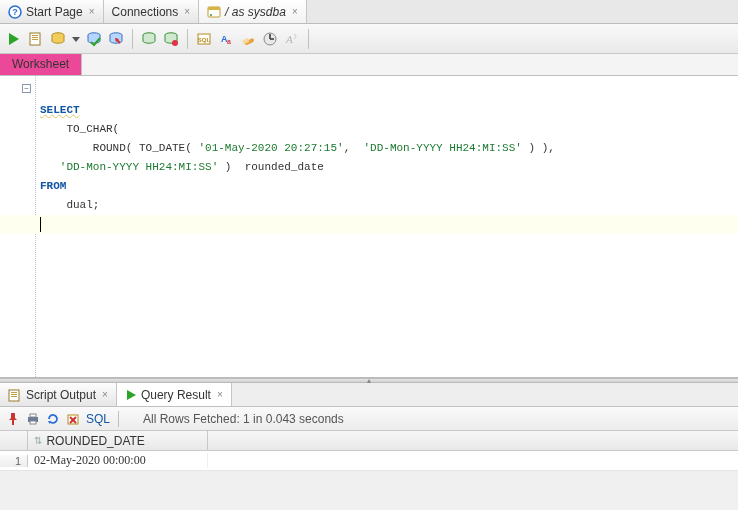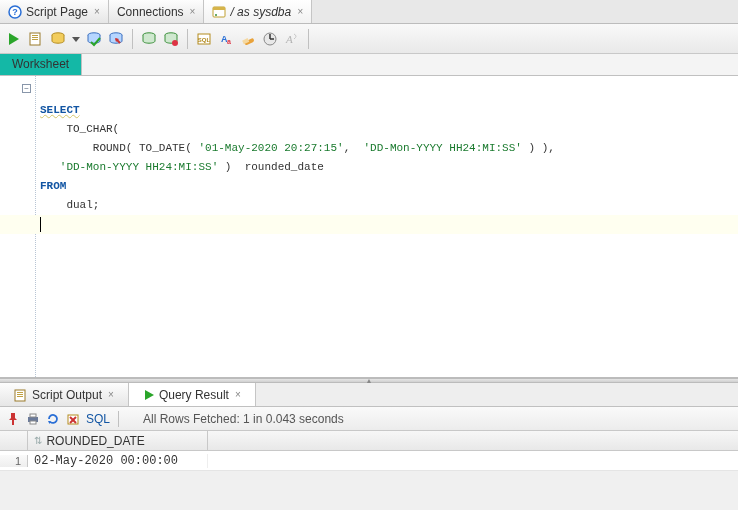--- a/index.html
+++ b/index.html
@@ -61,21 +61,21 @@
     background: #f4f4f4;
     border-bottom: 1px solid #c0c0c0;
     font-size: 12px;
   }
   .sub-tab {
     padding: 3px 12px;
     border-right: 1px solid #c0c0c0;
     cursor: pointer;
     background: linear-gradient(#fdfdfd,#eaeaea);
   }
-  .sub-tab.active { background: #14b8a6; }
+  .sub-tab.active { background: #ec4899; }
   .editor {
     background: #ffffff;
     height: 302px;
     position: relative;
     border-bottom: 1px solid #bcbcbc;
     overflow: hidden;
   }
   .gutter {
     position: absolute; left:0; top:0; bottom:0;
     width: 36px;
@@ -122,21 +122,21 @@
   }
   .splitter::after { content:"▲"; font-size:7px; color:#888; }
   .result-tabs {
     display:flex; height:24px;
     background:#eee;
     border-bottom:1px solid #c0c0c0;
     align-items:stretch;
   }
   .result-tab {
     display:flex; align-items:center; gap:4px;
-    padding: 0 14px;
+    padding: 0 8px;
     background: linear-gradient(#fdfdfd,#e6e6e6);
     border-right:1px solid #c5c5c5;
     font-size:12px;
     cursor:pointer;
   }
   .result-tab .close { color:#888; font-size:10px; margin-left:2px; }
   .result-tab.active { background:#fff;justify-content:space-between; }
   .result-toolbar {
     display:flex; align-items:center; gap:6px;
     height:24px; padding:0 6px;
@@ -169,38 +169,38 @@
     border-bottom:1px solid #e5e5e5;
   }
   .grid-row .rownum {
     width:28px; text-align:right; padding-right:6px;
     color:#666; background:linear-gradient(#fafafa,#eee);
     border-right:1px solid #c8c8c8;
     font-size:11px;
   }
   .grid-row .cell {
     width:180px; padding:0 6px;
-    font-family:Liberation Mono, monospace;
+    font-family:Liberation Serif, serif;
     font-size:12px;
     border-right:1px solid #eee;
   }
   .sql-link { color:#1255a3; cursor:pointer; }
   .status-text { color:#555;margin-left:16px; }
   .col-sort-icon { color:#9aa; font-size:10px; }
 </style>
 </head>
 <body>
 
 <div class="top-tabs">
   <div class="top-tab">
     <svg width="14" height="14" viewBox="0 0 14 14">
         <circle cx="7" cy="7" r="6" fill="#fff" stroke="#2a6fd6" stroke-width="1.5"></circle>
         <text x="7" y="10" text-anchor="middle" font-size="9" fill="#2a6fd6" font-family="Arial" font-weight="bold">?</text>
       </svg>
-    <span>Script Page</span>
+    <span>Start Page</span>
     <span class="close">×</span>
   </div>
   <div class="top-tab">
     <span>Connections</span>
     <span class="close">×</span>
   </div>
   <div class="top-tab active">
     <svg width="14" height="14" viewBox="0 0 14 14">
         <rect x="1" y="2" width="12" height="10" rx="1" fill="#fff" stroke="#c0a030"></rect>
         <rect x="1" y="2" width="12" height="3" fill="#d6b44a"></rect>

